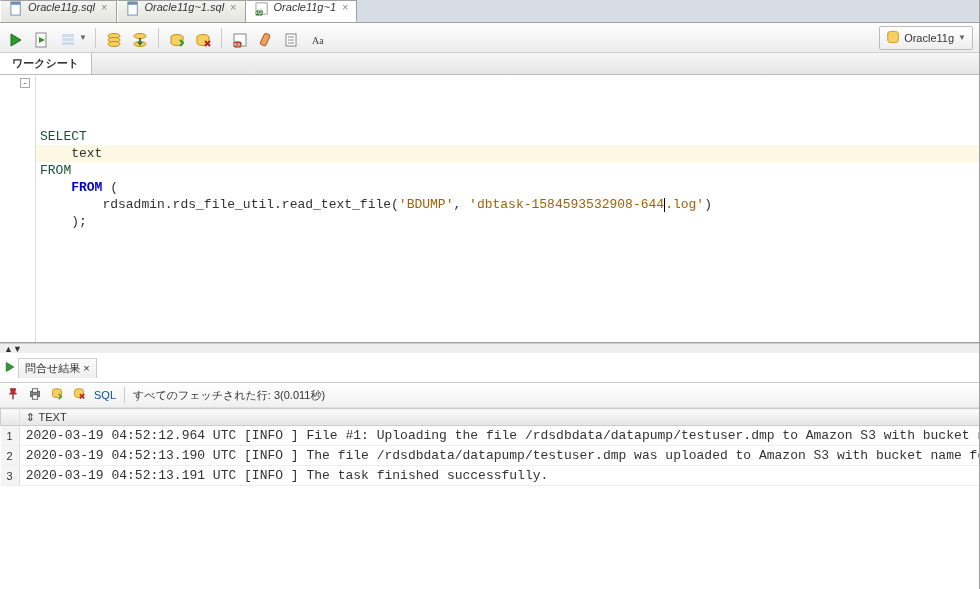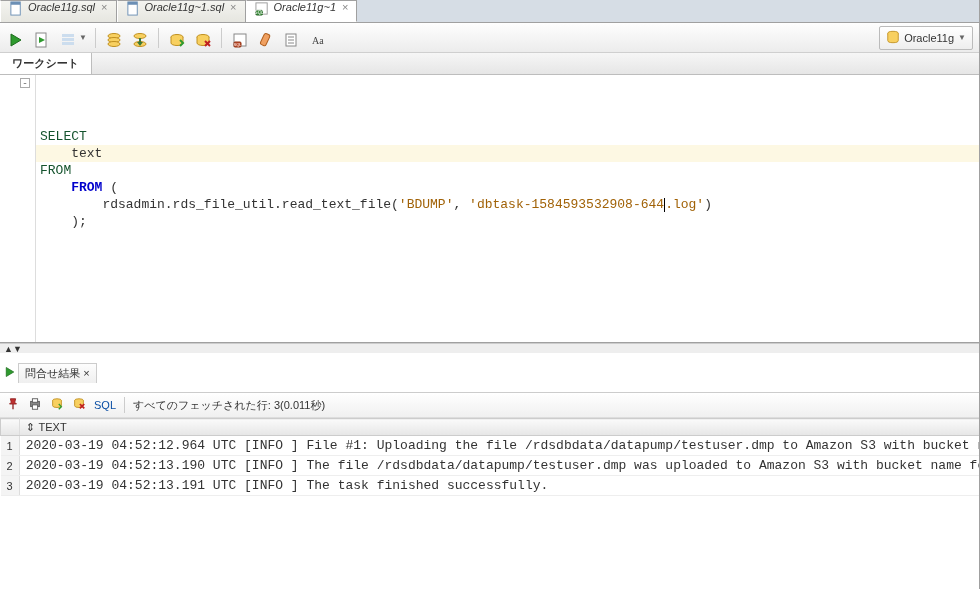--- a/index.html
+++ b/index.html
@@ -33,21 +33,21 @@
   .bkw { color: #0000cc; font-weight: bold; }
   .str { color: #a16207; }
   .hl-line { position: absolute; left: 0; right: 0; top: 70px; height: 17px; background: #fdf8e3; z-index: 0; }
   .cursor { display: inline-block; width: 1px; height: 14px; border-left: 1px solid #000; vertical-align: text-bottom; }
   .code { position: relative; z-index: 1; }
   
   
   .splitter { height: 10px; background: #eee; display: flex; align-items: center; padding-left: 4px; font-size: 9px; color: #333; border-top: 1px solid #ccc; }
   
   
-  .result-tabs { display: flex; height: 40px; align-items: center; background: #fff; border-bottom: 1px solid #ccc; font-size: 11px; padding-left: 4px; gap: 2px; }
+  .result-tabs { display: flex; height: 30px; align-items: center; background: #fff; border-bottom: 1px solid #ccc; font-size: 11px; padding-left: 4px; gap: 2px; }
   .result-tab { padding: 2px 6px; display: flex; align-items: center; gap: 3px; border: 1px solid #ccc; border-bottom: none; background: linear-gradient(#fdfdfd,#efefef); }
   .result-toolbar { display: flex; align-items: center; height: 25px; padding: 0 6px; gap: 8px; background: linear-gradient(#fff,#f0f0f0); border-bottom: 1px solid #ddd; font-size: 11px; }
   .rsep { width: 1px; height: 16px; background: #ccc; }
   .status { color: #333; }
   
   
   .result-table { width: 100%; border-collapse: collapse; font-family: Consolas, "Courier New", monospace; font-size: 13px; }
   .result-table th { text-align: left; background: linear-gradient(#fafafa,#e6e6e6); border: 1px solid #ccc; padding: 1px 6px; font-weight: normal; font-family: "Segoe UI", Tahoma, sans-serif; font-size: 11px; height: 17px; }
   .result-table td { border-bottom: 1px solid #eee; padding: 2px 6px; white-space: nowrap; height: 20px; }
   .row-head { background: #f4f4f4; text-align: right; width: 28px; border-right: 1px solid #ddd !important; font-family: "Segoe UI", Tahoma, sans-serif; font-size: 11px; }

